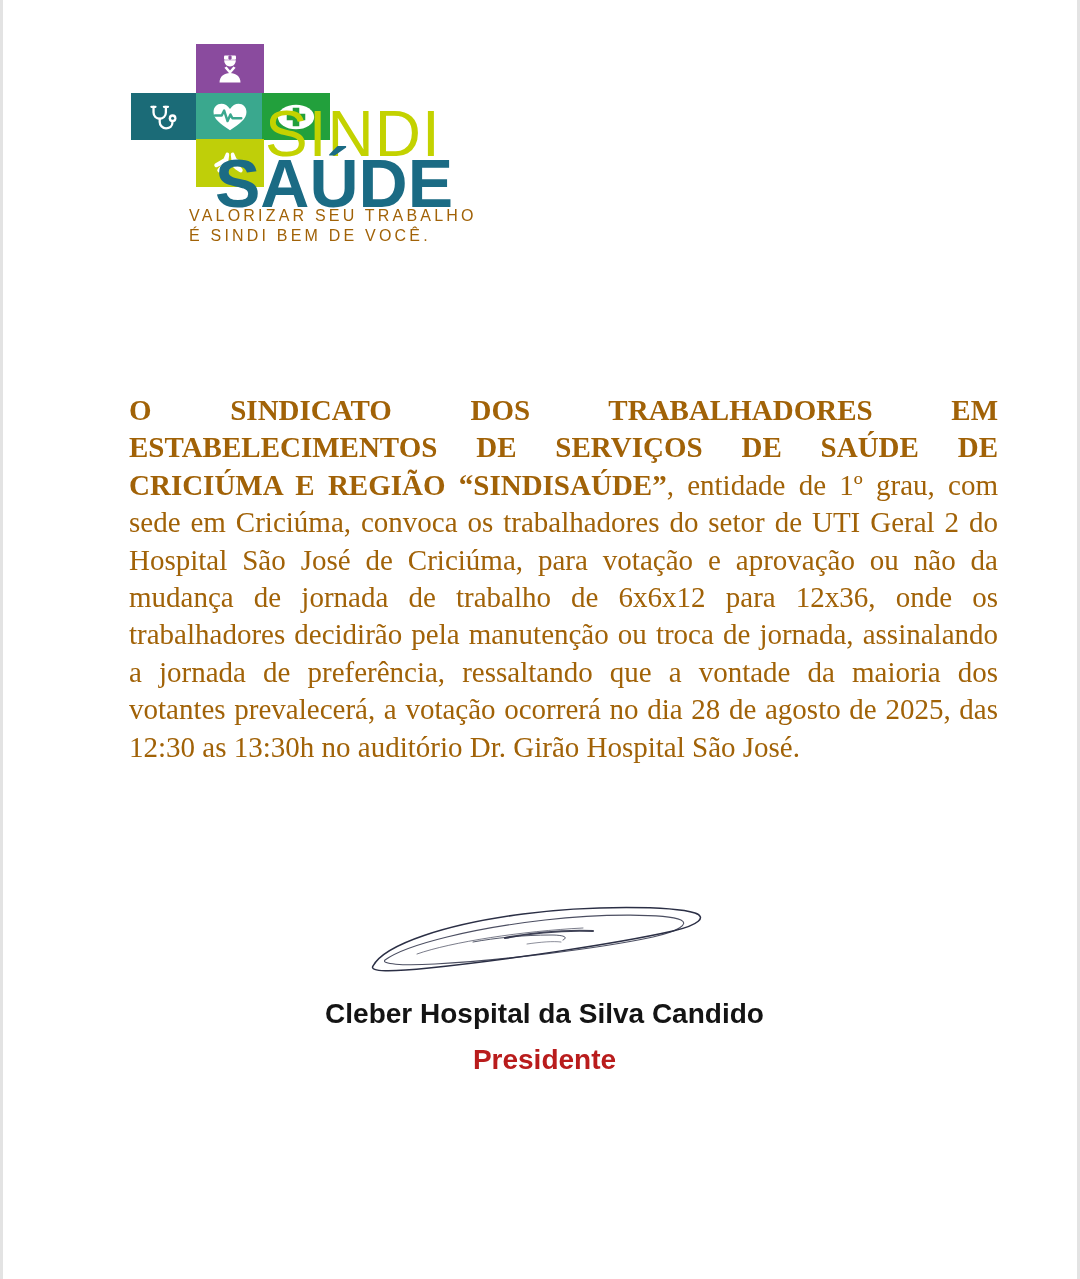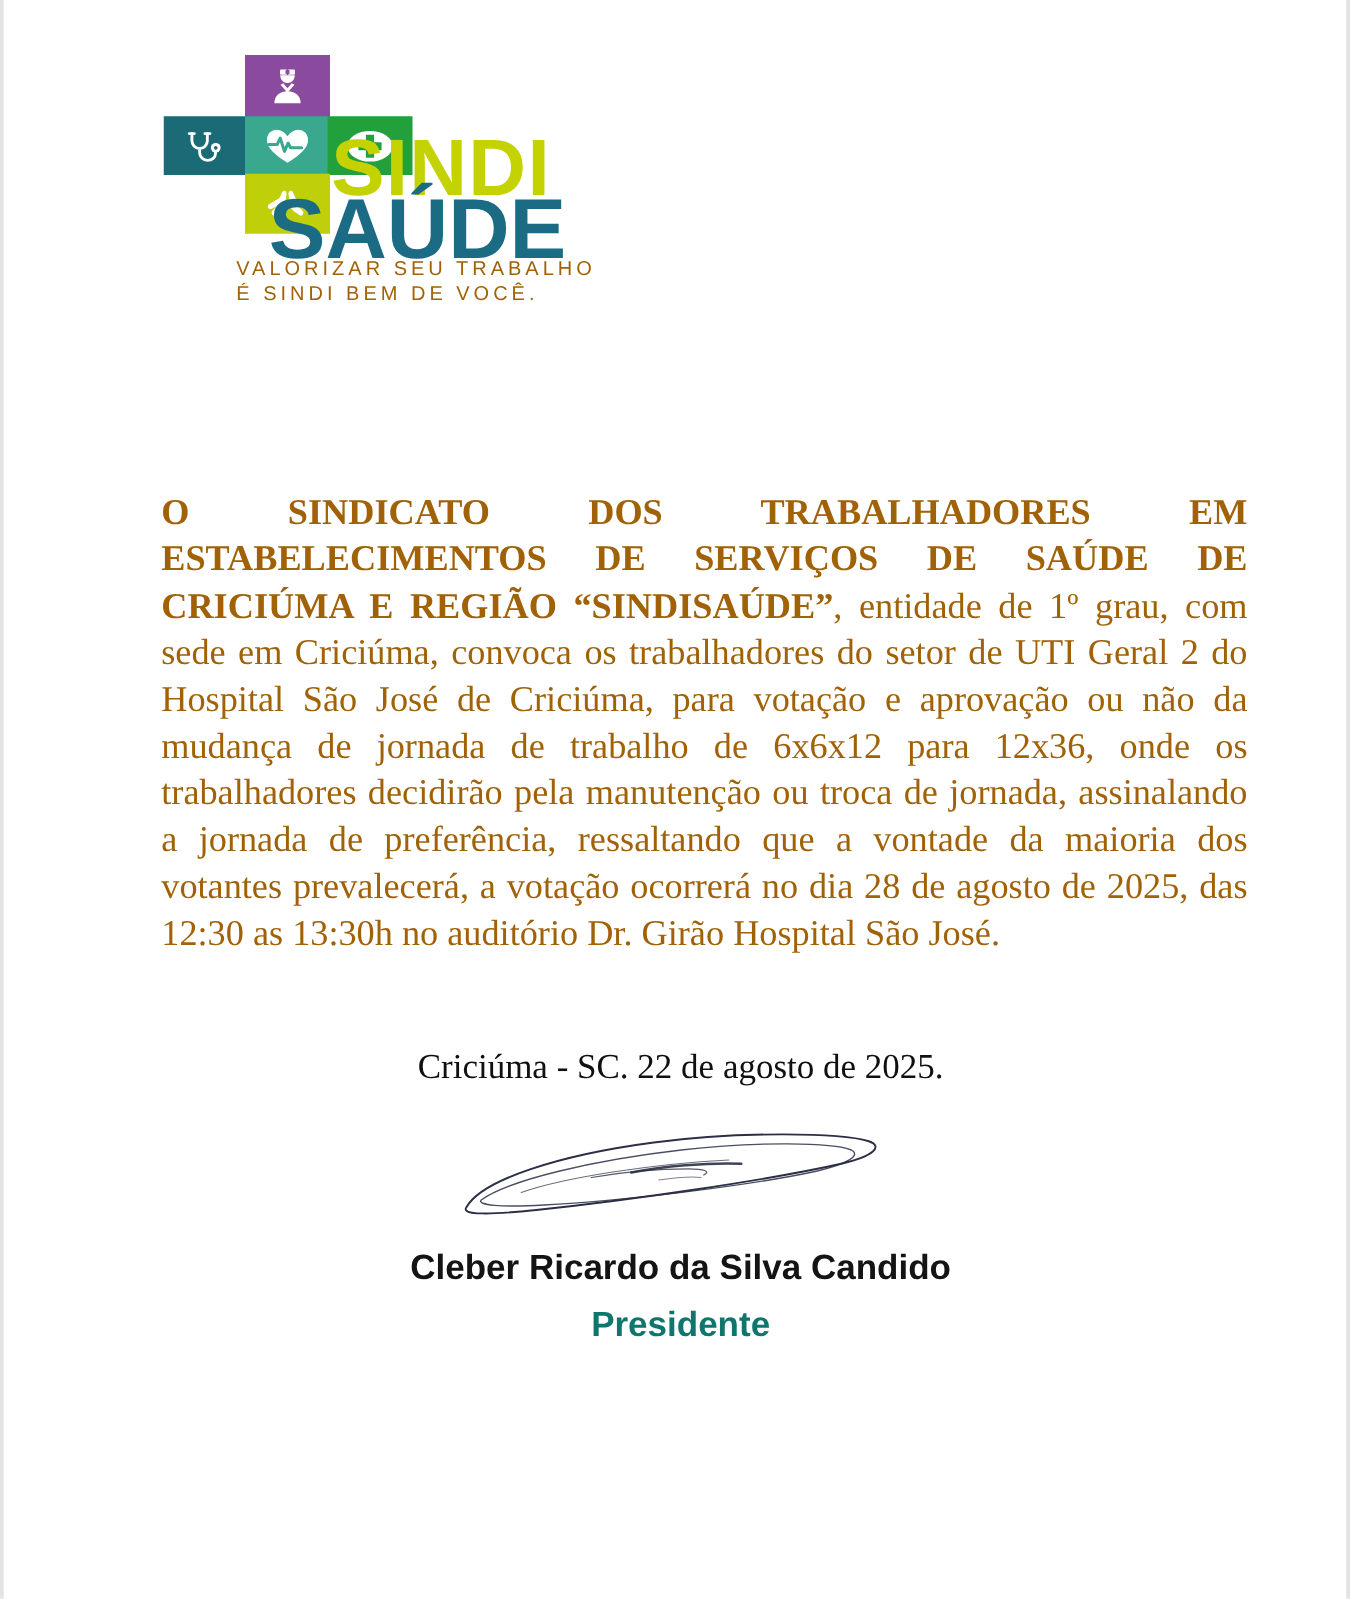--- a/index.html
+++ b/index.html
@@ -52,21 +52,21 @@
   .tile-mid    { left: 65px;  top: 49px;  width: 68px; height: 47px; background: #3aa88e; }
   .tile-right  { left: 131px; top: 49px;  width: 68px; height: 47px; background: #22a03c; }
   .tile-bottom { left: 65px;  top: 95px;  width: 68px; height: 48px; background: #bfcf09; }
 
   .word-sindi {
     position: absolute;
     left: 134px;
     top: 58px;
     font-family: "Liberation Sans", sans-serif;
     font-size: 64px;
-    font-weight: 700;
+    font-weight: 400;
     letter-spacing: 1px;
     color: #c3d200;
     line-height: 1;
   }
   .word-saude {
     position: absolute;
     left: 56px;
     top: 105px;
     font-family: "Liberation Sans", sans-serif;
     font-size: 68px;
@@ -147,21 +147,21 @@
   }
   .sig-role {
     position: absolute;
     left: 107px;
     top: 1044px;
     width: 869px;
     text-align: center;
     font-family: "Liberation Sans", sans-serif;
     font-weight: 700;
     font-size: 28px;
-    color: #0f766e;
+    color: #b91c1c;
   }
 </style>
 </head>
 <body>
 
 <div class="page">
 
   <div class="logo-wrap">
 
     <div class="logo-grid">
@@ -219,31 +219,30 @@
     <div class="word-saude">SAÚDE</div>
     <div class="tagline">
       <div>VALORIZAR SEU TRABALHO</div>
       <div>É SINDI BEM DE VOCÊ.</div>
     </div>
   </div>
 
 
   <div class="body-block"><span class="lead">O SINDICATO DOS TRABALHADORES EM ESTABELECIMENTOS DE SERVIÇOS DE SAÚDE DE CRICIÚMA E REGIÃO “SINDISAÚDE”</span><span>, entidade de 1º grau, com sede em Criciúma, convoca os trabalhadores do setor de UTI Geral 2 do Hospital São José de Criciúma, para votação e aprovação ou não da mudança de jornada de trabalho de 6x6x12 para 12x36, onde os trabalhadores decidirão pela manutenção ou troca de jornada, assinalando a jornada de preferência, ressaltando que a vontade da maioria dos votantes prevalecerá, a votação ocorrerá no dia 28 de agosto de 2025, das 12:30 as 13:30h no auditório Dr. Girão Hospital São José.</span></div>
 
-  <div class="place-date">Criciúma - SC. 22 de agosto de 2025.</div>
 
   <div class="signature">
     <svg width="360" height="82" viewBox="0 0 360 82" aria-hidden="true">
       <g fill="none" stroke="#2b2f45" stroke-linecap="round">
         <path d="M18 68 C 30 46, 92 26, 168 16 C 236 7, 318 8, 340 15 C 352 19, 344 27, 318 33 C 260 46, 150 62, 74 70 C 36 74, 14 74, 18 68 Z" stroke-width="1.5"></path>
         <path d="M30 62 C 52 46, 120 30, 190 22 C 250 15, 312 16, 326 22 C 334 26, 324 33, 298 39 C 242 51, 140 63, 80 66 C 46 68, 26 66, 30 62 Z" stroke-width="1.1" opacity="0.85"></path>
         <path d="M62 56 C 96 44, 168 33, 228 30" stroke-width="0.9" opacity="0.7"></path>
         <path d="M118 44 C 140 40, 168 37, 196 37 C 208 37, 214 39, 208 42" stroke-width="1" opacity="0.8"></path>
         <path d="M150 40 C 176 35, 210 32, 238 33" stroke-width="2.1" opacity="0.9"></path>
         <path d="M172 46 C 186 44, 198 43, 206 44" stroke-width="0.9" opacity="0.6"></path>
       </g>
     </svg>
   </div>
 
-  <div class="sig-name">Cleber Ricardo da Silva Candido</div>
+  <div class="sig-name">Cleber Hospital da Silva Candido</div>
   <div class="sig-role">Presidente</div>
 
 </div>
 
 </body></html>

